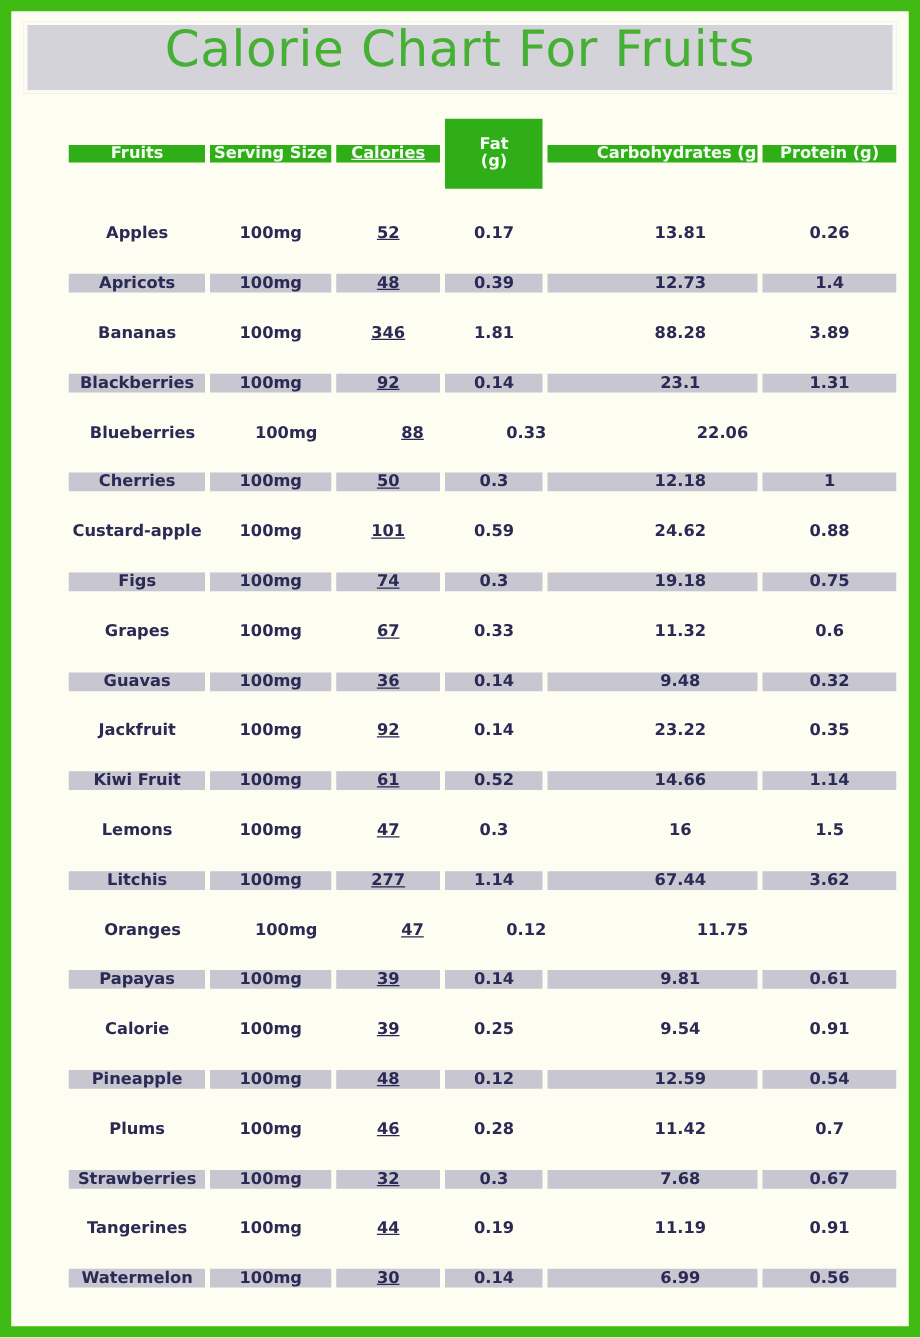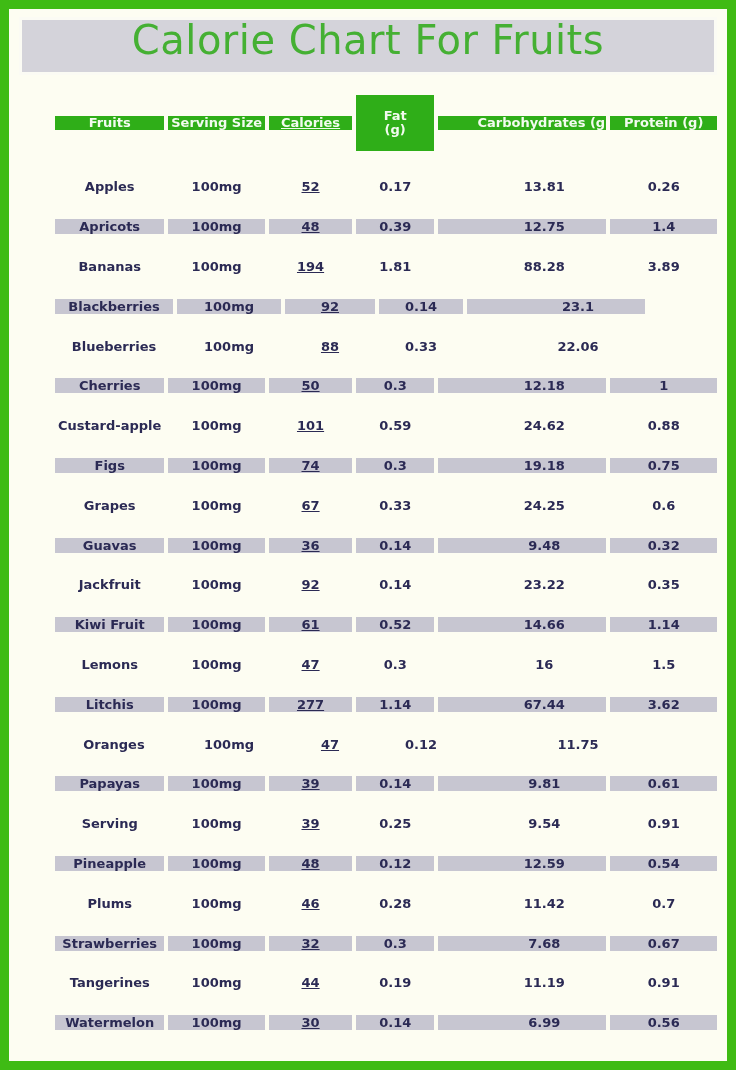--- a/index.html
+++ b/index.html
@@ -162,48 +162,49 @@
           </div>
           <div class="row data-row alt">
             <div class="cell c0">Apricots</div>
             <div class="gap"></div>
             <div class="cell c1">100mg</div>
             <div class="gap"></div>
             <div class="cell c2">48</div>
             <div class="gap"></div>
             <div class="cell c3">0.39</div>
             <div class="gap"></div>
-            <div class="cell c4">12.75</div>
+            <div class="cell c4">12.73</div>
             <div class="gap"></div>
             <div class="cell c5">1.4</div>
           </div>
           <div class="row data-row plain">
             <div class="cell c0">Bananas</div>
             <div class="gap"></div>
             <div class="cell c1">100mg</div>
             <div class="gap"></div>
-            <div class="cell c2">194</div>
+            <div class="cell c2">346</div>
             <div class="gap"></div>
             <div class="cell c3">1.81</div>
             <div class="gap"></div>
             <div class="cell c4">88.28</div>
             <div class="gap"></div>
             <div class="cell c5">3.89</div>
           </div>
           <div class="row data-row alt">
             <div class="cell c0">Blackberries</div>
             <div class="gap"></div>
             <div class="cell c1">100mg</div>
             <div class="gap"></div>
             <div class="cell c2">92</div>
             <div class="gap"></div>
             <div class="cell c3">0.14</div>
             <div class="gap"></div>
             <div class="cell c4">23.1</div>
             <div class="gap"></div>
+            <div class="cell c5">1.31</div>
           </div>
           <div class="row data-row plain">
             <div class="cell c0">Blueberries</div>
             <div class="gap"></div>
             <div class="cell c1">100mg</div>
             <div class="gap"></div>
             <div class="cell c2">88</div>
             <div class="gap"></div>
             <div class="cell c3">0.33</div>
             <div class="gap"></div>
@@ -251,21 +252,21 @@
           </div>
           <div class="row data-row plain">
             <div class="cell c0">Grapes</div>
             <div class="gap"></div>
             <div class="cell c1">100mg</div>
             <div class="gap"></div>
             <div class="cell c2">67</div>
             <div class="gap"></div>
             <div class="cell c3">0.33</div>
             <div class="gap"></div>
-            <div class="cell c4">24.25</div>
+            <div class="cell c4">11.32</div>
             <div class="gap"></div>
             <div class="cell c5">0.6</div>
           </div>
           <div class="row data-row alt">
             <div class="cell c0">Guavas</div>
             <div class="gap"></div>
             <div class="cell c1">100mg</div>
             <div class="gap"></div>
             <div class="cell c2">36</div>
             <div class="gap"></div>
@@ -346,21 +347,21 @@
             <div class="gap"></div>
             <div class="cell c2">39</div>
             <div class="gap"></div>
             <div class="cell c3">0.14</div>
             <div class="gap"></div>
             <div class="cell c4">9.81</div>
             <div class="gap"></div>
             <div class="cell c5">0.61</div>
           </div>
           <div class="row data-row plain">
-            <div class="cell c0">Serving</div>
+            <div class="cell c0">Calorie</div>
             <div class="gap"></div>
             <div class="cell c1">100mg</div>
             <div class="gap"></div>
             <div class="cell c2">39</div>
             <div class="gap"></div>
             <div class="cell c3">0.25</div>
             <div class="gap"></div>
             <div class="cell c4">9.54</div>
             <div class="gap"></div>
             <div class="cell c5">0.91</div>

